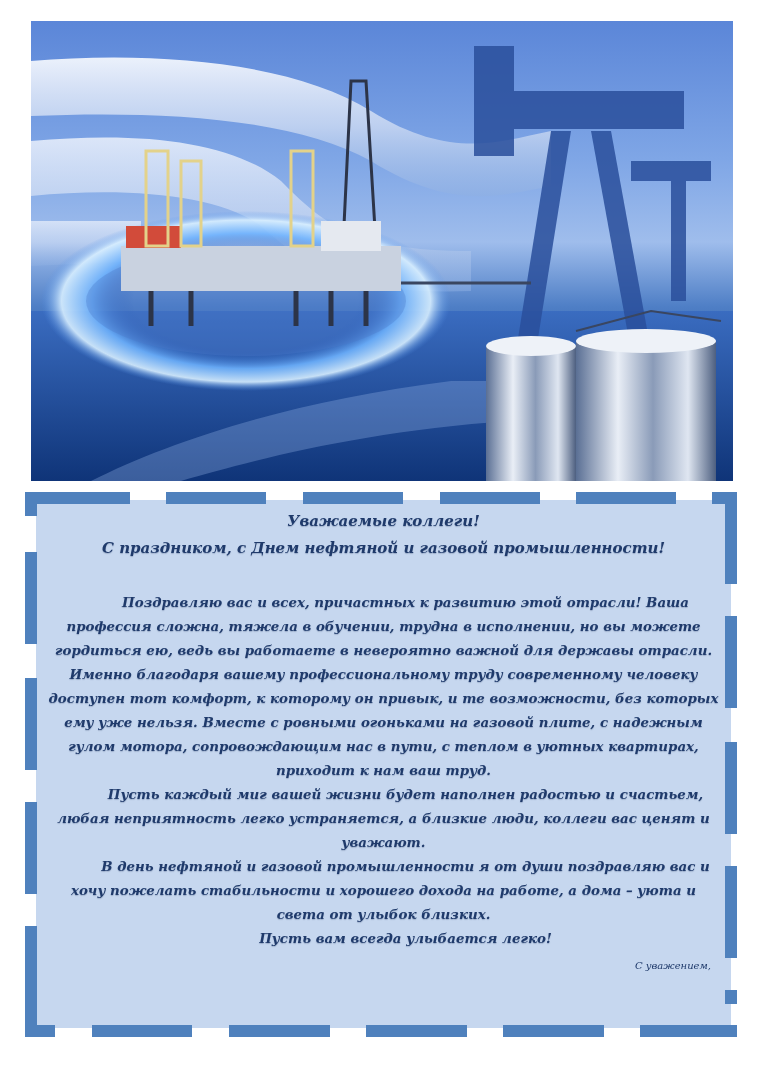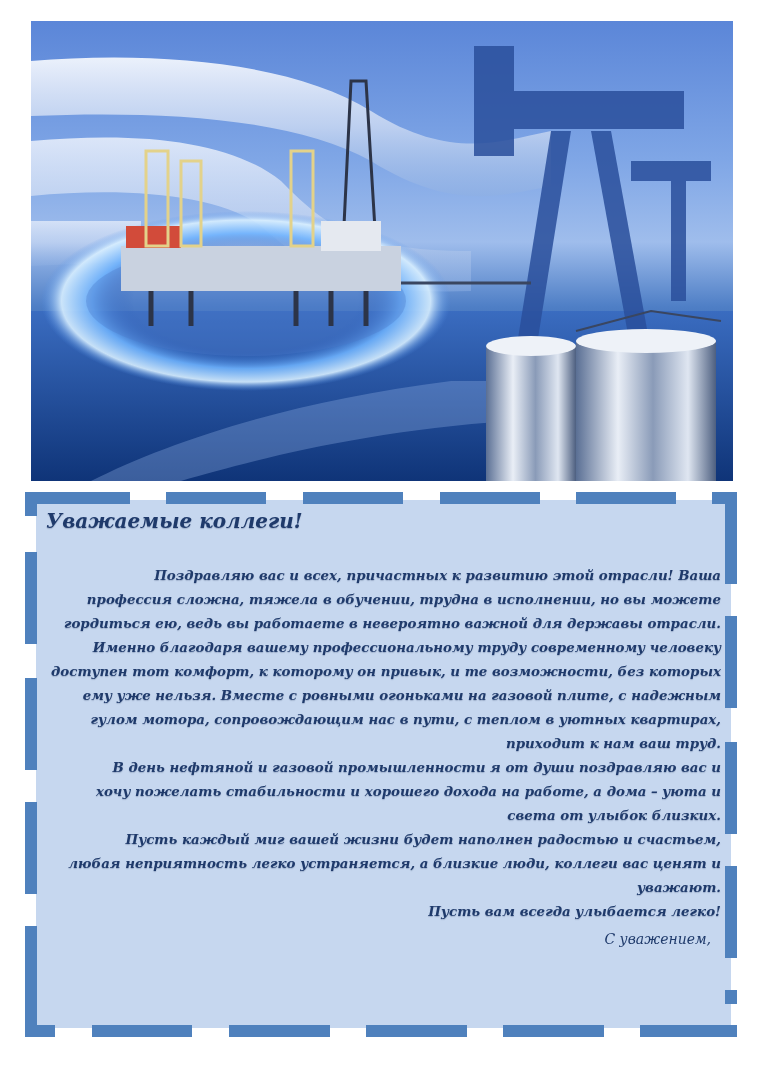--- a/index.html
+++ b/index.html
@@ -31,40 +31,41 @@
 
     .letter {
       position: absolute;
       left: 46px; top: 508px;
       width: 675px;
       color: #1f3a6b;
       font-family: "DejaVu Serif", serif;
       font-style: italic;
     }
     .heading {
+      text-align: center;
       font-weight: bold;
-      font-size: 20px;
+      font-size: 15px;
       line-height: 27px;
       margin: 0;
       color: #1f3a6b;
       text-shadow: 0 1px 1px rgba(30,50,90,0.25);
     }
     .body-text {
       margin-top: 28px;
       font-size: 13.4px;
       font-weight: bold;
       line-height: 24px;
-      text-align: right;
+      text-align: center;
       text-shadow: 0 1px 1px rgba(30,50,90,0.25);
     }
     .body-text p { margin: 0; text-indent: 44px; }
     .signature {
       margin-top: 4px;
       text-align: right;
-      font-size: 14px;
+      font-size: 10px;
       line-height: 24px;
       font-weight: normal;
       padding-right: 10px;
     }
     .signature div { margin: 0; }
   </style>
 </head>
 <body>
 
 <div class="hero">
@@ -167,24 +168,25 @@
   <div class="dash" style="left:25px;top:1025px;width:30px;height:12px;"></div>
   <div class="dash" style="left:92px;top:1025px;width:100px;height:12px;"></div>
   <div class="dash" style="left:229px;top:1025px;width:101px;height:12px;"></div>
   <div class="dash" style="left:366px;top:1025px;width:101px;height:12px;"></div>
   <div class="dash" style="left:503px;top:1025px;width:101px;height:12px;"></div>
   <div class="dash" style="left:640px;top:1025px;width:97px;height:12px;"></div>
 </div>
 
 <div class="letter">
   <h1 class="heading">Уважаемые коллеги!</h1>
+  <h2 class="heading">С праздником, с Днем нефтяной и газовой промышленности!</h2>
 
   <div class="body-text">
     <p>Поздравляю вас и всех, причастных к развитию этой отрасли! Ваша профессия сложна, тяжела в обучении, трудна в исполнении, но вы можете гордиться ею, ведь вы работаете в невероятно важной для державы отрасли. Именно благодаря вашему профессиональному труду современному человеку доступен тот комфорт, к которому он привык, и те возможности, без которых ему уже нельзя. Вместе с ровными огоньками на газовой плите, с надежным гулом мотора, сопровождающим нас в пути, с теплом в уютных квартирах, приходит к нам ваш труд.</p>
+    <p>Пусть каждый миг вашей жизни будет наполнен радостью и счастьем, любая неприятность легко устраняется, а близкие люди, коллеги вас ценят и уважают.</p>
     <p>В день нефтяной и газовой промышленности я от души поздравляю вас и хочу пожелать стабильности и хорошего дохода на работе, а дома – уюта и света от улыбок близких.</p>
-    <p>Пусть каждый миг вашей жизни будет наполнен радостью и счастьем, любая неприятность легко устраняется, а близкие люди, коллеги вас ценят и уважают.</p>
     <p>Пусть вам всегда улыбается легко!</p>
   </div>
 
   <div class="signature">
     <div>С уважением,</div>
   </div>
 </div>
 
 </body></html>

